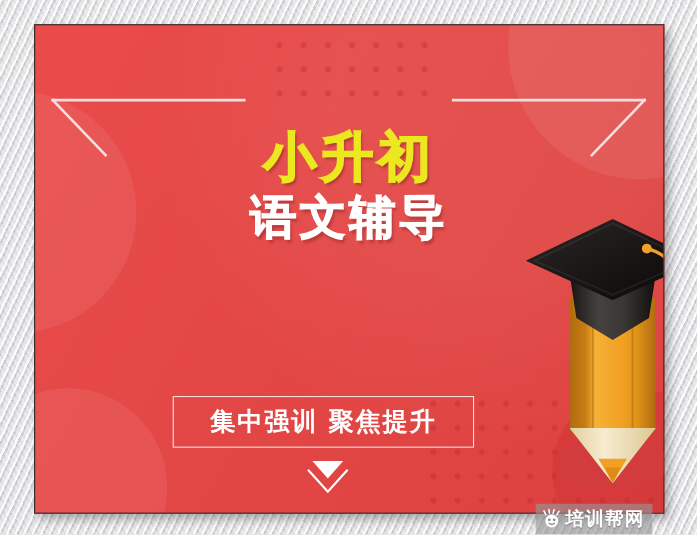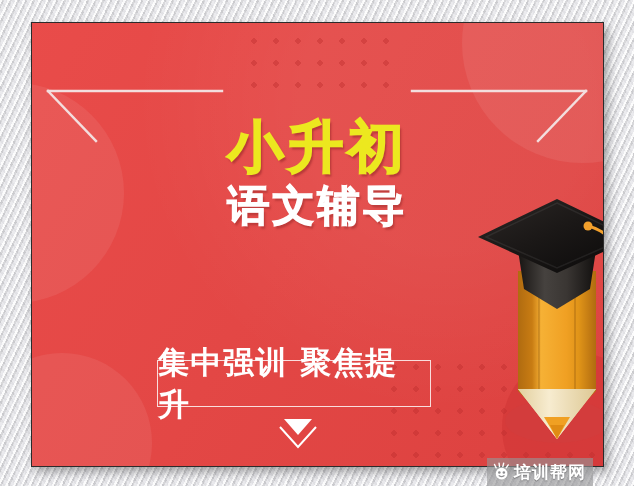--- a/index.html
+++ b/index.html
@@ -95,21 +95,21 @@
   
   #headline {
     position: absolute;
     left: 0;
     top: 96px;
     width: 571px;
     text-align: center;
   }
   .title-main {
     font-family: "DejaVu Sans", "Liberation Sans", sans-serif;
-    font-size: 56px;
+    font-size: 48px;
     font-weight: 700;
     line-height: 1.0;
     letter-spacing: 4px;
     color: #ece81f;
     text-shadow: 2px 3px 2px rgba(120,25,25,0.40);
     -webkit-text-stroke: 1.5px #ece81f;
   }
   .title-sub {
     margin-top: 10px;
     font-family: "DejaVu Sans", "Liberation Sans", sans-serif;
@@ -130,21 +130,21 @@
     width: 274px;
     height: 47px;
     border: 1.6px solid rgba(255,255,255,0.82);
     box-sizing: border-box;
     display: flex;
     align-items: center;
     justify-content: center;
   }
   #slogan-text {
     color: #ffffff;
-    font-size: 31px;
+    font-size: 23px;
     font-weight: 700;
     letter-spacing: 1.5px;
     font-family: "DejaVu Sans", "Liberation Sans", sans-serif;
   }
 
   
   #arrow-wrap {
     position: absolute;
     left: 238px;
     top: 390px;

